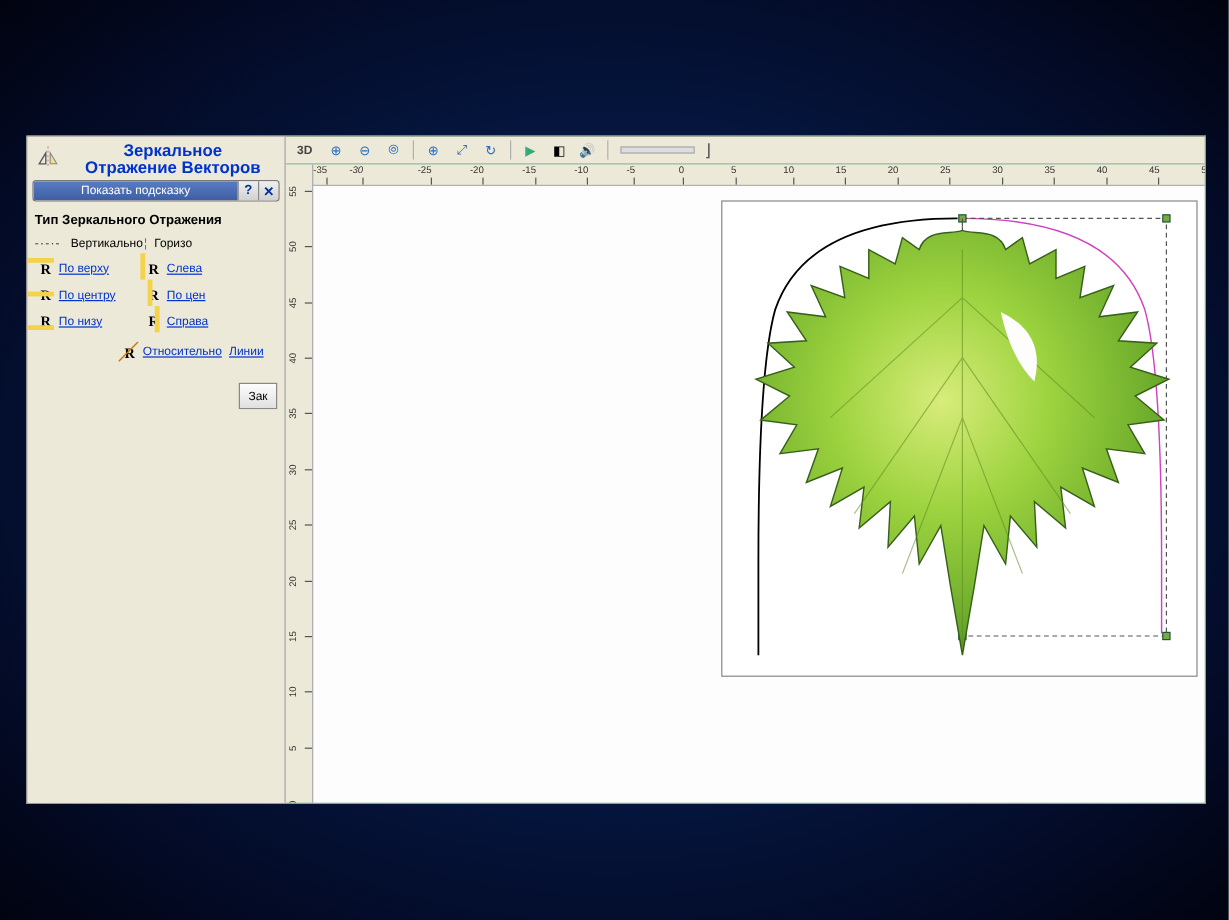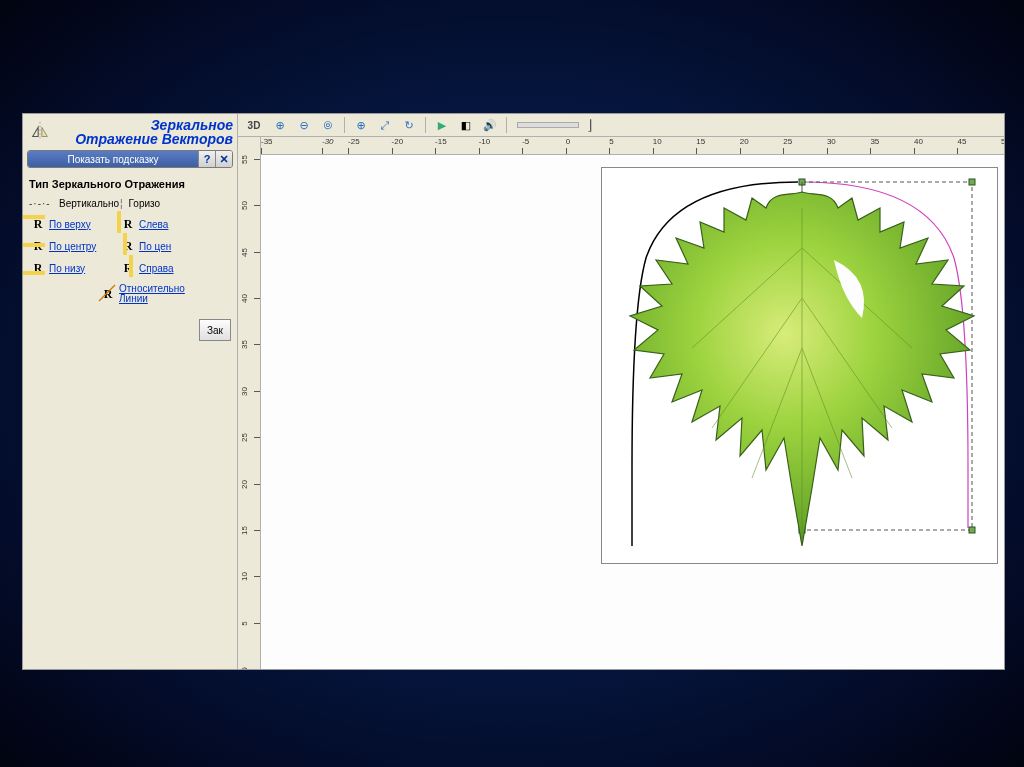--- a/index.html
+++ b/index.html
@@ -27,22 +27,21 @@
     display: flex;
   }
   .side-panel {
     width: 214px;
     border-right: 1px solid #b0b0b0;
     background: #ece9d8;
     padding: 0;
   }
   .side-header {
     padding: 4px 4px 0 4px;
-    text-align: right;
-    font-style: italic;
+    text-align: center;
   }
   .side-header-icon {
     float: left;
     width: 22px;
     height: 22px;
     margin: 2px 4px 0 2px;
   }
   .side-title {
     color: #0033cc;
     font-size: 14px;
@@ -165,21 +164,21 @@
     font-size:11px;
   }
   .tdiv { width:1px;height:16px;background:#b0b0b0;margin:0 2px; }
   .btn3d {
     color:#444; font-weight:bold; font-size:10px;width:22px;
   }
   .mag { color:#2a6ebf; }
   .ruler-h-row { display:flex; height:18px; }
   .ruler-corner { width:22px;height:18px;background:#ece9d8;border-right:1px solid #b0b0b0;border-bottom:1px solid #b0b0b0; }
   .ruler-h { flex:1; position:relative; background:#ece9d8; border-bottom:1px solid #b0b0b0; overflow:hidden; font-size:8px; color:#333; }
-  .ruler-h .tick { position:absolute; top:0; height:100%; display:flex;flex-direction:column;align-items:flex-start; }
+  .ruler-h .tick { position:absolute; top:0; height:100%; display:flex;flex-direction:column;align-items:flex-end; }
   .ruler-h .tick .line { width:1px;height:6px;background:#555;margin-top:auto; }
   .ruler-h .tick .lbl { margin-bottom:1px; }
   .hstrip { display:flex; flex:1; }
   .ruler-v { width:22px; background:#ece9d8; border-right:1px solid #b0b0b0; position:relative; overflow:hidden; font-size:8px; color:#333; }
   .ruler-v .tick { position:absolute; left:0; width:100%; display:flex;align-items:center; }
   .ruler-v .tick .line { height:1px;width:6px;background:#555;margin-left:auto; }
   .ruler-v .tick .lbl { transform: rotate(-90deg); width:16px; text-align:center; margin-left:-2px;}
   .canvas {
     flex:1;
     background:#fdfdfd;
@@ -286,21 +285,21 @@
     <div class="mirror-options">
       <div class="mirror-row">
         <div class="mirror-col" style="justify-content:flex-end;width:90px;">
           <span class="mirror-icon">
             <span class="R">R</span>
             <svg style="position:absolute;left:-2px;top:-2px;" width="22" height="22">
                   <line x1="2" y1="18" x2="18" y2="2" stroke="#c70" stroke-width="1.2"></line>
                 </svg>
           </span>
         </div>
-        <div style="display:flex;flex-direction:column;line-height:10px;">
+        <div style="display:flex;flex-direction:row;line-height:10px;">
           <span class="link">Относительно</span>
           <span class="link">Линии</span>
         </div>
       </div>
     </div>
 
 
     <div style="overflow:hidden;padding-right:0;margin-left:40px;">
        <div class="close-btn">Зак</div>
     </div>
@@ -325,21 +324,21 @@
       <span class="bracket">⌋</span>
     </div>
 
     <div class="ruler-h-row">
       <div class="ruler-corner"></div>
       <div class="ruler-h" id="rulerH">
             <div class="tick" style="left: 0px;">
               <div class="lbl">-35</div>
               <div class="line"></div>
             </div>
-            <div class="tick" style="left: 61px; font-style: italic;">
+            <div class="tick" style="left: 30px; font-style: italic;">
               <div class="lbl">-30</div>
               <div class="line"></div>
             </div>
             <div class="tick" style="left: 87.0588px;">
               <div class="lbl">-25</div>
               <div class="line"></div>
             </div>
             <div class="tick" style="left: 130.588px;">
               <div class="lbl">-20</div>
               <div class="line"></div>

